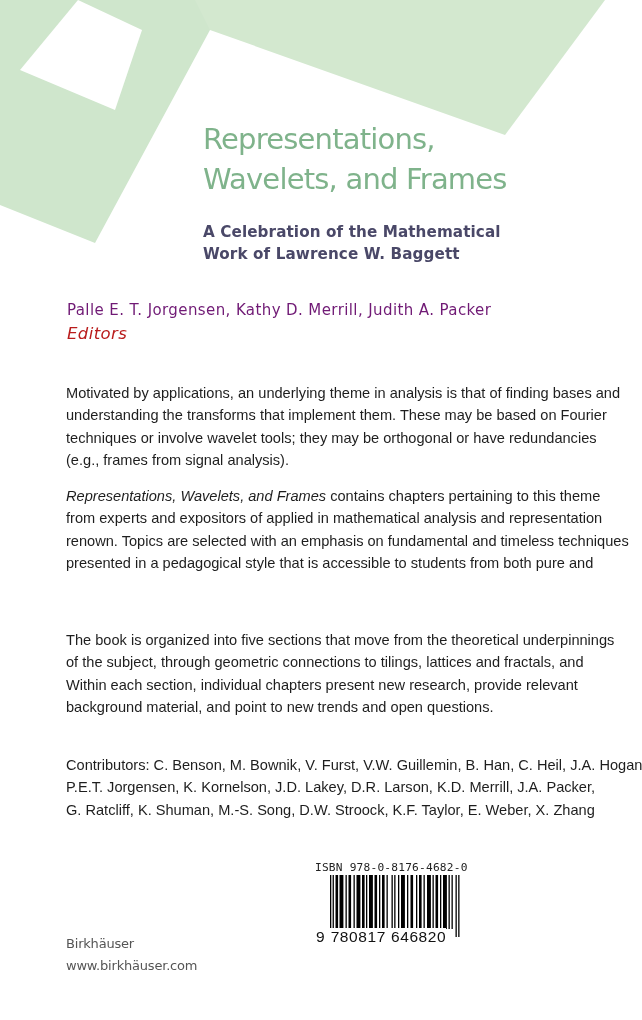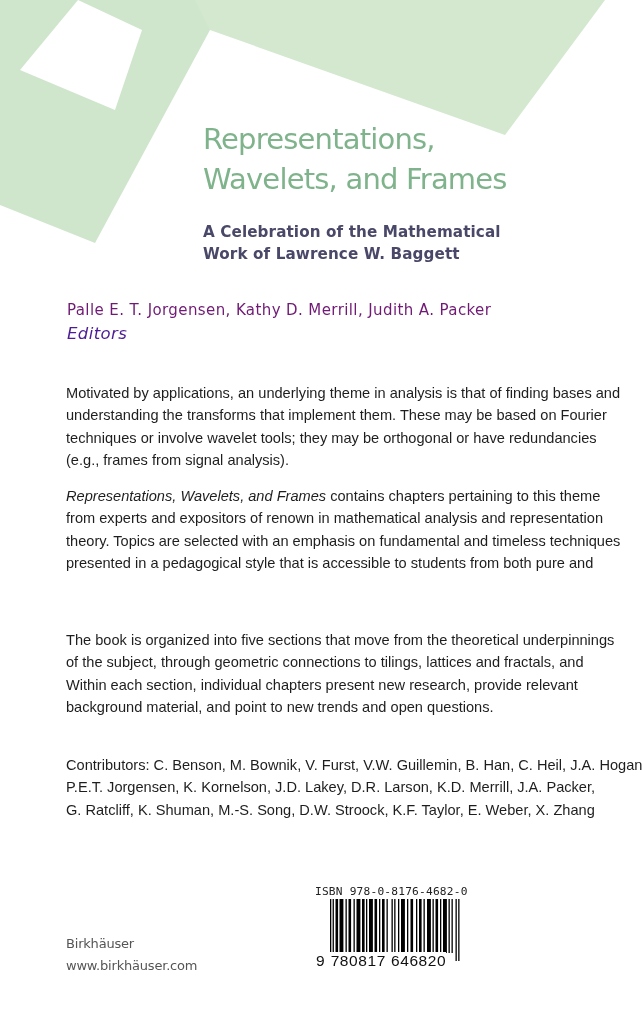--- a/index.html
+++ b/index.html
@@ -4,30 +4,30 @@
   <style>
     html, body { margin: 0; padding: 0; background: #ffffff; }
     body { width: 642px; height: 1020px; position: relative; overflow: hidden; font-family: "DejaVu Sans", sans-serif; }
     .bg-shapes { position: absolute; left: 0; top: 0; width: 642px; height: 300px; z-index: 0; }
     .title-block { position: absolute; left: 203px; top: 119px; z-index: 1; }
     .title-line { font-family: "DejaVu Sans", sans-serif; font-size: 29px; color: #7fb38b; line-height: 40px; letter-spacing: -0.8px; font-weight: normal; white-space: nowrap; }
     .subtitle-block { position: absolute; left: 203px; top: 221px; z-index: 1; }
     .subtitle-line { font-family: "DejaVu Sans", sans-serif; font-weight: bold; font-size: 15.2px; color: #4a4868; line-height: 22px; letter-spacing: 0.1px; white-space: nowrap; }
     .editors-block { position: absolute; left: 67px; top: 298px; z-index: 1; }
     .editors-names { font-size: 15px; color: #701a75; line-height: 24px; letter-spacing: 0.4px; white-space: nowrap; }
-    .editors-role { font-size: 16.5px; color: #4c1d95; line-height: 24px; font-style: italic; letter-spacing: 0.4px; }
+    .editors-role { font-size: 16.5px; color: #b91c1c; line-height: 24px; font-style: italic; letter-spacing: 0.4px; }
     .body-text { position: absolute; left: 66px; width: 560px; font-family: "Liberation Sans", sans-serif; font-size: 14.6px; color: #1e1e1e; line-height: 22.4px; z-index: 1; }
     .body-text p { margin: 0; white-space: nowrap; }
     .para1 { top: 382px; }
     .para2 { top: 485px; }
     .para3 { top: 629px; }
     .contributors { top: 754px; }
     .publisher-block { position: absolute; left: 66px; top: 933px; }
     .publisher-line { font-family: "DejaVu Sans", sans-serif; font-size: 13px; color: #555555; line-height: 22px; letter-spacing: -0.2px; }
-    .barcode-block { position: absolute; left: 300px; top: 870px; width: 230px; height: 150px; background: #ffffff; }
+    .barcode-block { position: absolute; left: 300px; top: 846px; width: 230px; height: 150px; background: #ffffff; }
     .isbn-label { position: absolute; left: 15px; top: 15px; font-family: "DejaVu Sans Mono", monospace; font-size: 11.2px; color: #222; letter-spacing: 0.2px; white-space: nowrap; }
     .barcode-bars { position: absolute; left: 30px; top: 29px; width: 130px; height: 62px; }
     .ean-digits { position: absolute; left: 16px; top: 82px; font-family: "Liberation Sans", sans-serif; font-size: 15.5px; color: #111; white-space: nowrap; background: #fff; }
     .ean-digits span { display: inline-block; }
     .d-first { margin-right: 6px; }
     .d-left { margin-right: 5px; letter-spacing: 0.6px; }
     .d-right { letter-spacing: 0.6px; text-align: center; }
   </style>
 </head>
 <body>
@@ -58,22 +58,22 @@
 
 <div class="body-text para1">
   <p>Motivated by applications, an underlying theme in analysis is that of finding bases and</p>
   <p>understanding the transforms that implement them. These may be based on Fourier</p>
   <p>techniques or involve wavelet tools; they may be orthogonal or have redundancies</p>
   <p>(e.g., frames from signal analysis).</p>
 </div>
 
 <div class="body-text para2">
   <p><em>Representations, Wavelets, and Frames</em><span> contains chapters pertaining to this theme</span></p>
-  <p>from experts and expositors of renown in mathematical analysis and representation</p>
-  <p>theory. Topics are selected with an emphasis on fundamental and timeless techniques</p>
+  <p>from experts and expositors of applied in mathematical analysis and representation</p>
+  <p>renown. Topics are selected with an emphasis on fundamental and timeless techniques</p>
   <p>presented in a pedagogical style that is accessible to students from both pure and</p>
 </div>
 
 <div class="body-text para3">
   <p>The book is organized into five sections that move from the theoretical underpinnings</p>
   <p>of the subject, through geometric connections to tilings, lattices and fractals, and</p>
   <p>Within each section, individual chapters present new research, provide relevant</p>
   <p>background material, and point to new trends and open questions.</p>
 </div>
 

